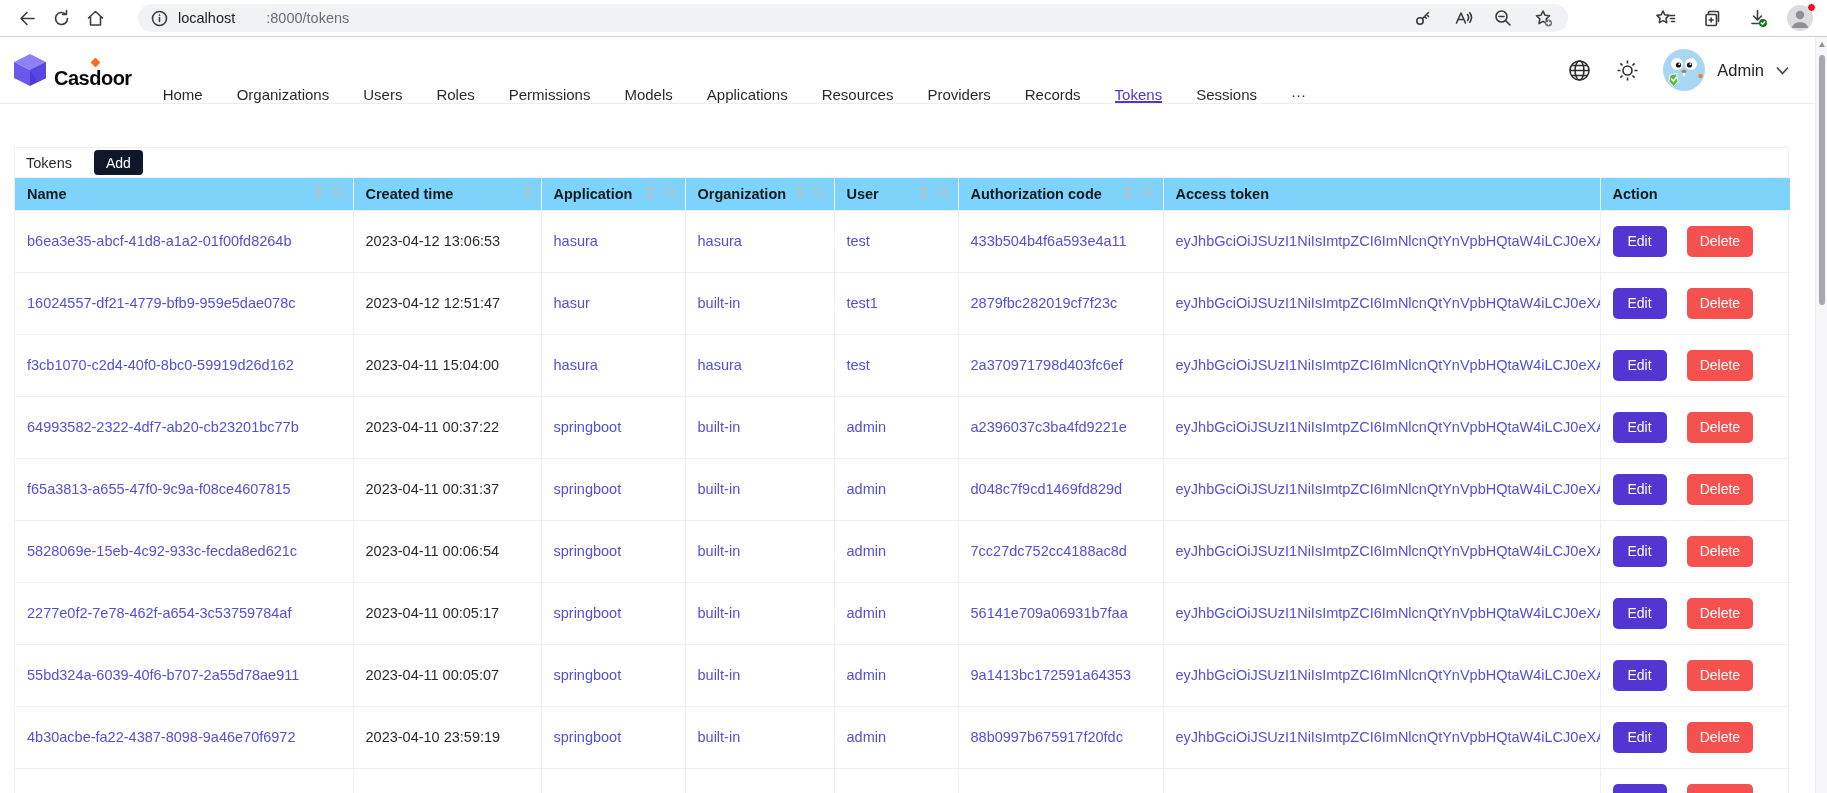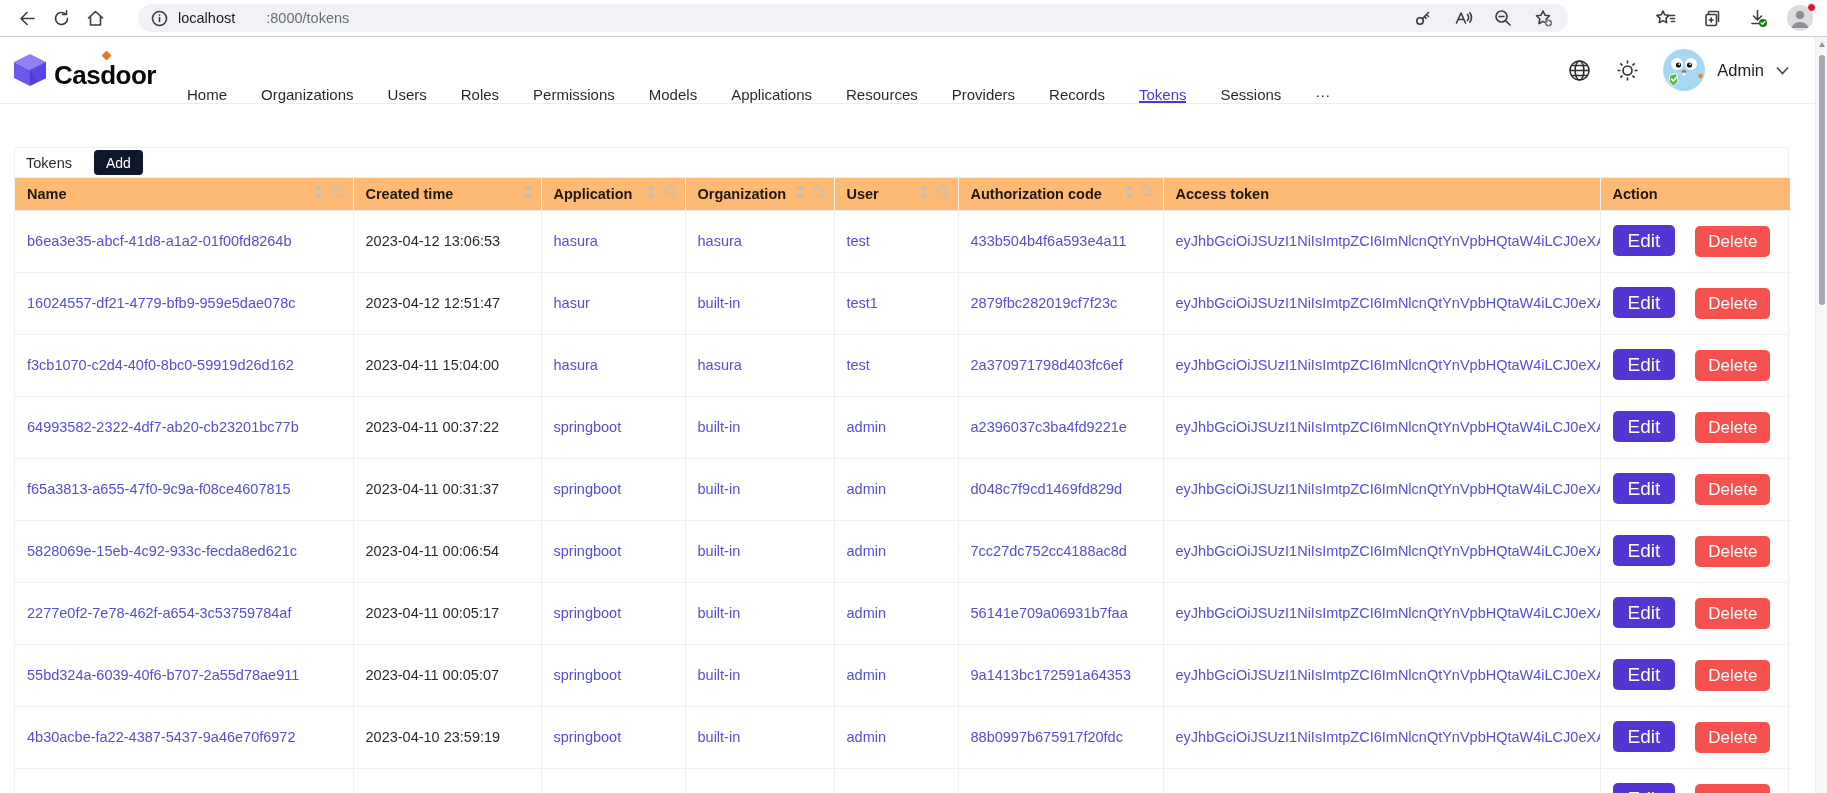--- a/index.html
+++ b/index.html
@@ -21,21 +21,21 @@
   .pill-icons .chrome-btn { width:30px; }
   .bar-right { margin-left:auto; display:flex; align-items:center; gap:12px; padding-right:4px; }
   .profile-wrap { position:relative; width:26px; height:26px; }
   .profile-wrap .dot { position:absolute; top:-2px; right:-3px; width:9px; height:9px;
     background:#e81123; border-radius:50%; border:1.5px solid #fff; }
 
   
   .navbar { height:67px; display:flex; align-items:center; padding:0 12px;
     border-bottom:1px solid #ededed; background:#fff; }
   .logo { display:flex; align-items:flex-end; gap:6px; cursor:pointer; margin-right:14px; flex:none; }
-  .logo-word { font-size:26px; font-weight:800; letter-spacing:-0.5px; color:#0a0a0a; line-height:1; }
+  .logo-word { font-size:20px; font-weight:800; letter-spacing:-0.5px; color:#0a0a0a; line-height:1; }
   .logo-word .dwrap { position:relative; }
   .logo-word .dwrap::before { content:""; position:absolute; top:-8px; left:3px; width:7px; height:7px;
     background:#f2711c; border-radius:1px; transform:rotate(45deg); }
   .main-nav { list-style:none; display:flex; align-items:flex-end; height:66px; }
   .main-nav li { padding:0 17px; display:flex; align-items:center; font-size:15px;
     color:rgba(0,0,0,.85); cursor:pointer; position:relative; white-space:nowrap; }
   .main-nav li.active { color:#5335d2; }
   .main-nav li.active::after { content:""; position:absolute; left:17px; right:17px; bottom:0;
     height:2px; background:#5335d2; }
   .nav-right { margin-left:auto; display:flex; align-items:center; gap:24px; padding-right:26px; }
@@ -50,35 +50,35 @@
   .card-title { height:30px; display:flex; align-items:center; padding:0 11px;
     border-bottom:1px solid #f0f0f0; }
   .card-title .ttl { font-size:14.5px; color:rgba(0,0,0,.85); }
   .btn-add { margin-left:22px; background:#0f172a; color:#fff; border:none; border-radius:4px;
     font-size:14px; height:25px; padding:0 12px; cursor:pointer; font-family:inherit; }
 
   table.tokens { width:100%; border-collapse:collapse; table-layout:fixed; font-size:14.5px; }
   col.c-name{width:338px} col.c-created_time{width:188px} col.c-application{width:144px}
   col.c-organization{width:149px} col.c-user{width:124px} col.c-code{width:205px}
   col.c-token{width:437px} col.c-action{width:190px}
-  thead th { background:#fdba74; height:32px; font-weight:700; color:rgba(0,0,0,.88);
+  thead th { background:#7dd3fc; height:32px; font-weight:700; color:rgba(0,0,0,.88);
     text-align:left; padding:0 8px 0 12px; border-bottom:1px solid #f0f0f0;
     border-right:1px solid #f0f0f0; cursor:pointer; }
   thead th:last-child { border-right:none; cursor:default; }
   .th-inner { display:flex; align-items:center; }
   .th-label { white-space:nowrap; }
   .th-icons { margin-left:auto; display:flex; align-items:center; gap:7px; }
   tbody td { height:62px; padding:0 12px; border-bottom:1px solid #f0f0f0;
     border-right:1px solid #f0f0f0; white-space:nowrap; overflow:hidden; color:rgba(0,0,0,.85); }
   tbody td:last-child { border-right:none; }
   a.cell-link { color:#554fd8; text-decoration:none; cursor:pointer;margin-top:34px; }
   .btn-edit { background:#5335d2; color:#fff; border:none; border-radius:5px; height:31px;
-    padding:0 15px; font-size:19px; cursor:pointer; font-family:inherit; }
+    padding:0 15px; font-size:14px; cursor:pointer; font-family:inherit; }
   .btn-delete { background:#f5514f; color:#fff; border:none; border-radius:5px; height:31px;
-    padding:0 13px; font-size:17px; cursor:pointer; margin-left:16px; font-family:inherit; }
+    padding:0 13px; font-size:14px; cursor:pointer; margin-left:16px; font-family:inherit; }
 
   
   .scrollbar { position:fixed; top:37px; right:0; bottom:0; width:12px; background:#f6f6f8;
     border-left:1px solid #ececee; z-index:9; }
   .scrollbar .arrow-up { position:absolute; top:5px; left:3px; width:0; height:0;
     border-left:3.5px solid transparent; border-right:3.5px solid transparent;
     border-bottom:5px solid #8f9095; }
   .scrollbar .thumb { position:absolute; top:18px; left:3px; width:6px; height:250px;
     background:#a7a8ad; border-radius:4px; }
 </style>
@@ -478,21 +478,21 @@
     <td><a class="cell-link">built-in</a></td>
     <td><a class="cell-link">admin</a></td>
     <td><a class="cell-link">9a1413bc172591a64353</a></td>
     <td><a class="cell-link">eyJhbGciOiJSUzI1NiIsImtpZCI6ImNlcnQtYnVpbHQtaW4iLCJ0eXAi</a></td>
     <td>
       <button class="btn-edit">Edit</button>
       <button class="btn-delete">Delete</button>
     </td>
   </tr>
           <tr>
-    <td><a class="cell-link">4b30acbe-fa22-4387-5437-9a46e70f6972</a></td>
+    <td><a class="cell-link">4b30acbe-fa22-4387-8098-9a46e70f6972</a></td>
     <td>2023-04-10 23:59:19</td>
     <td><a class="cell-link">springboot</a></td>
     <td><a class="cell-link">built-in</a></td>
     <td><a class="cell-link">admin</a></td>
     <td><a class="cell-link">88b0997b675917f20fdc</a></td>
     <td><a class="cell-link">eyJhbGciOiJSUzI1NiIsImtpZCI6ImNlcnQtYnVpbHQtaW4iLCJ0eXAi</a></td>
     <td>
       <button class="btn-edit">Edit</button>
       <button class="btn-delete">Delete</button>
     </td>

